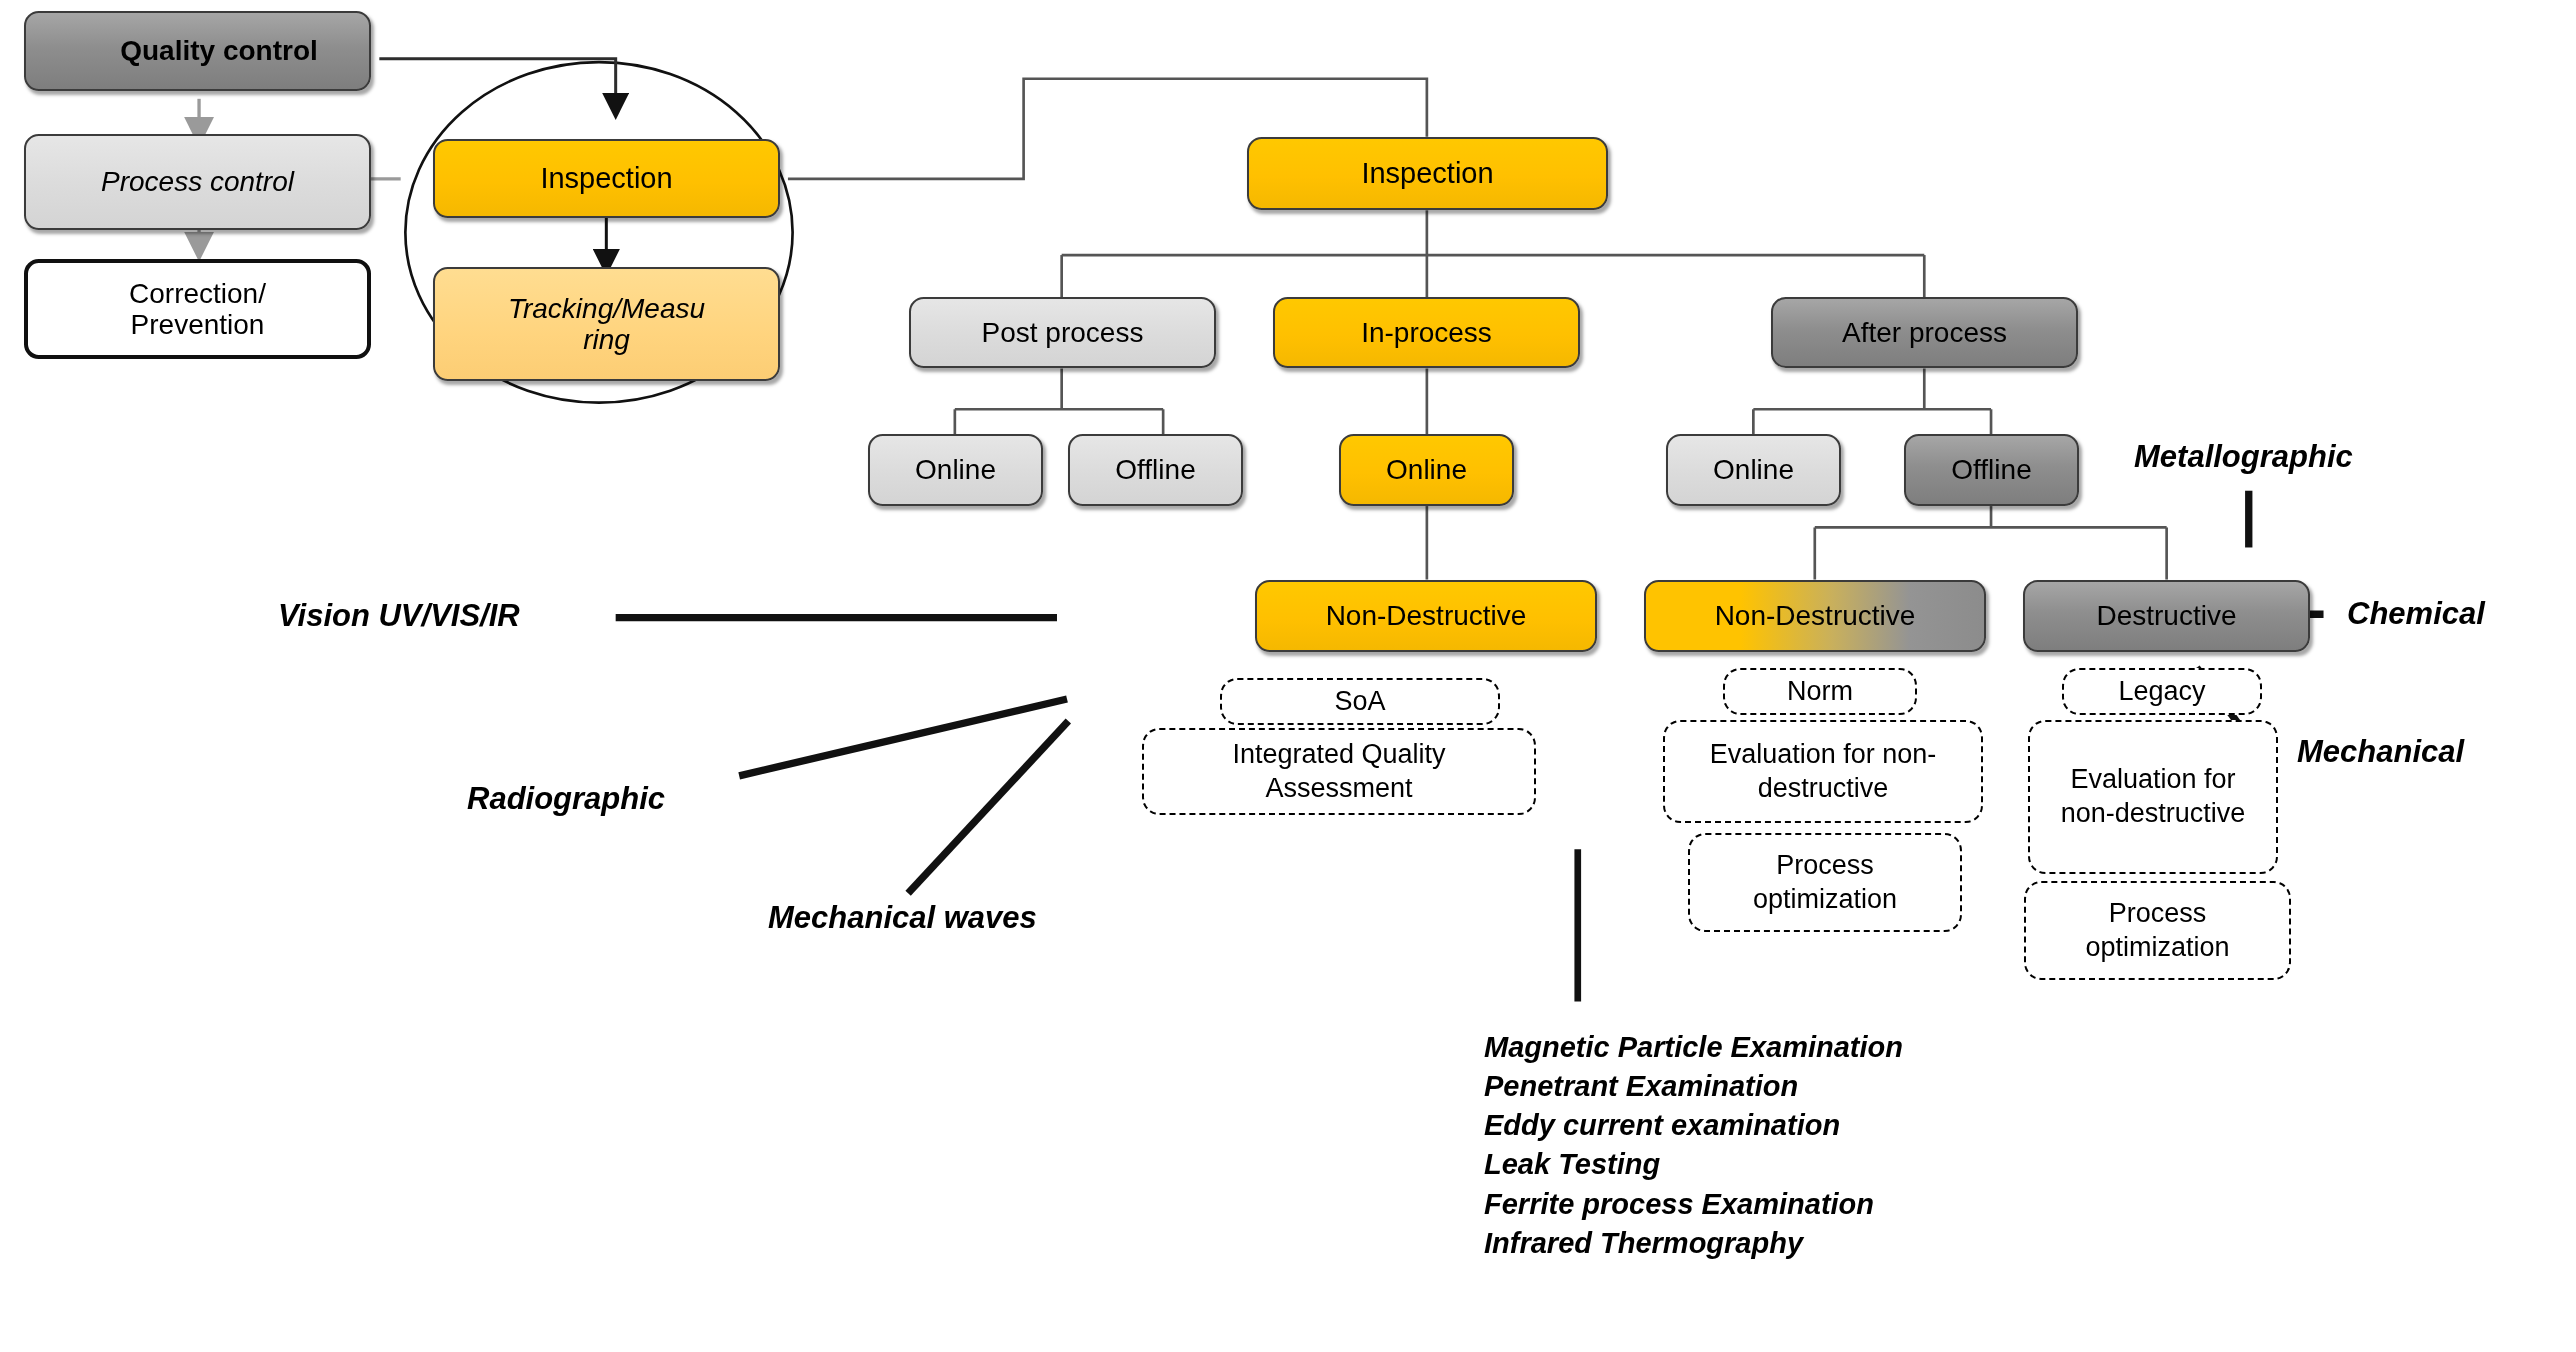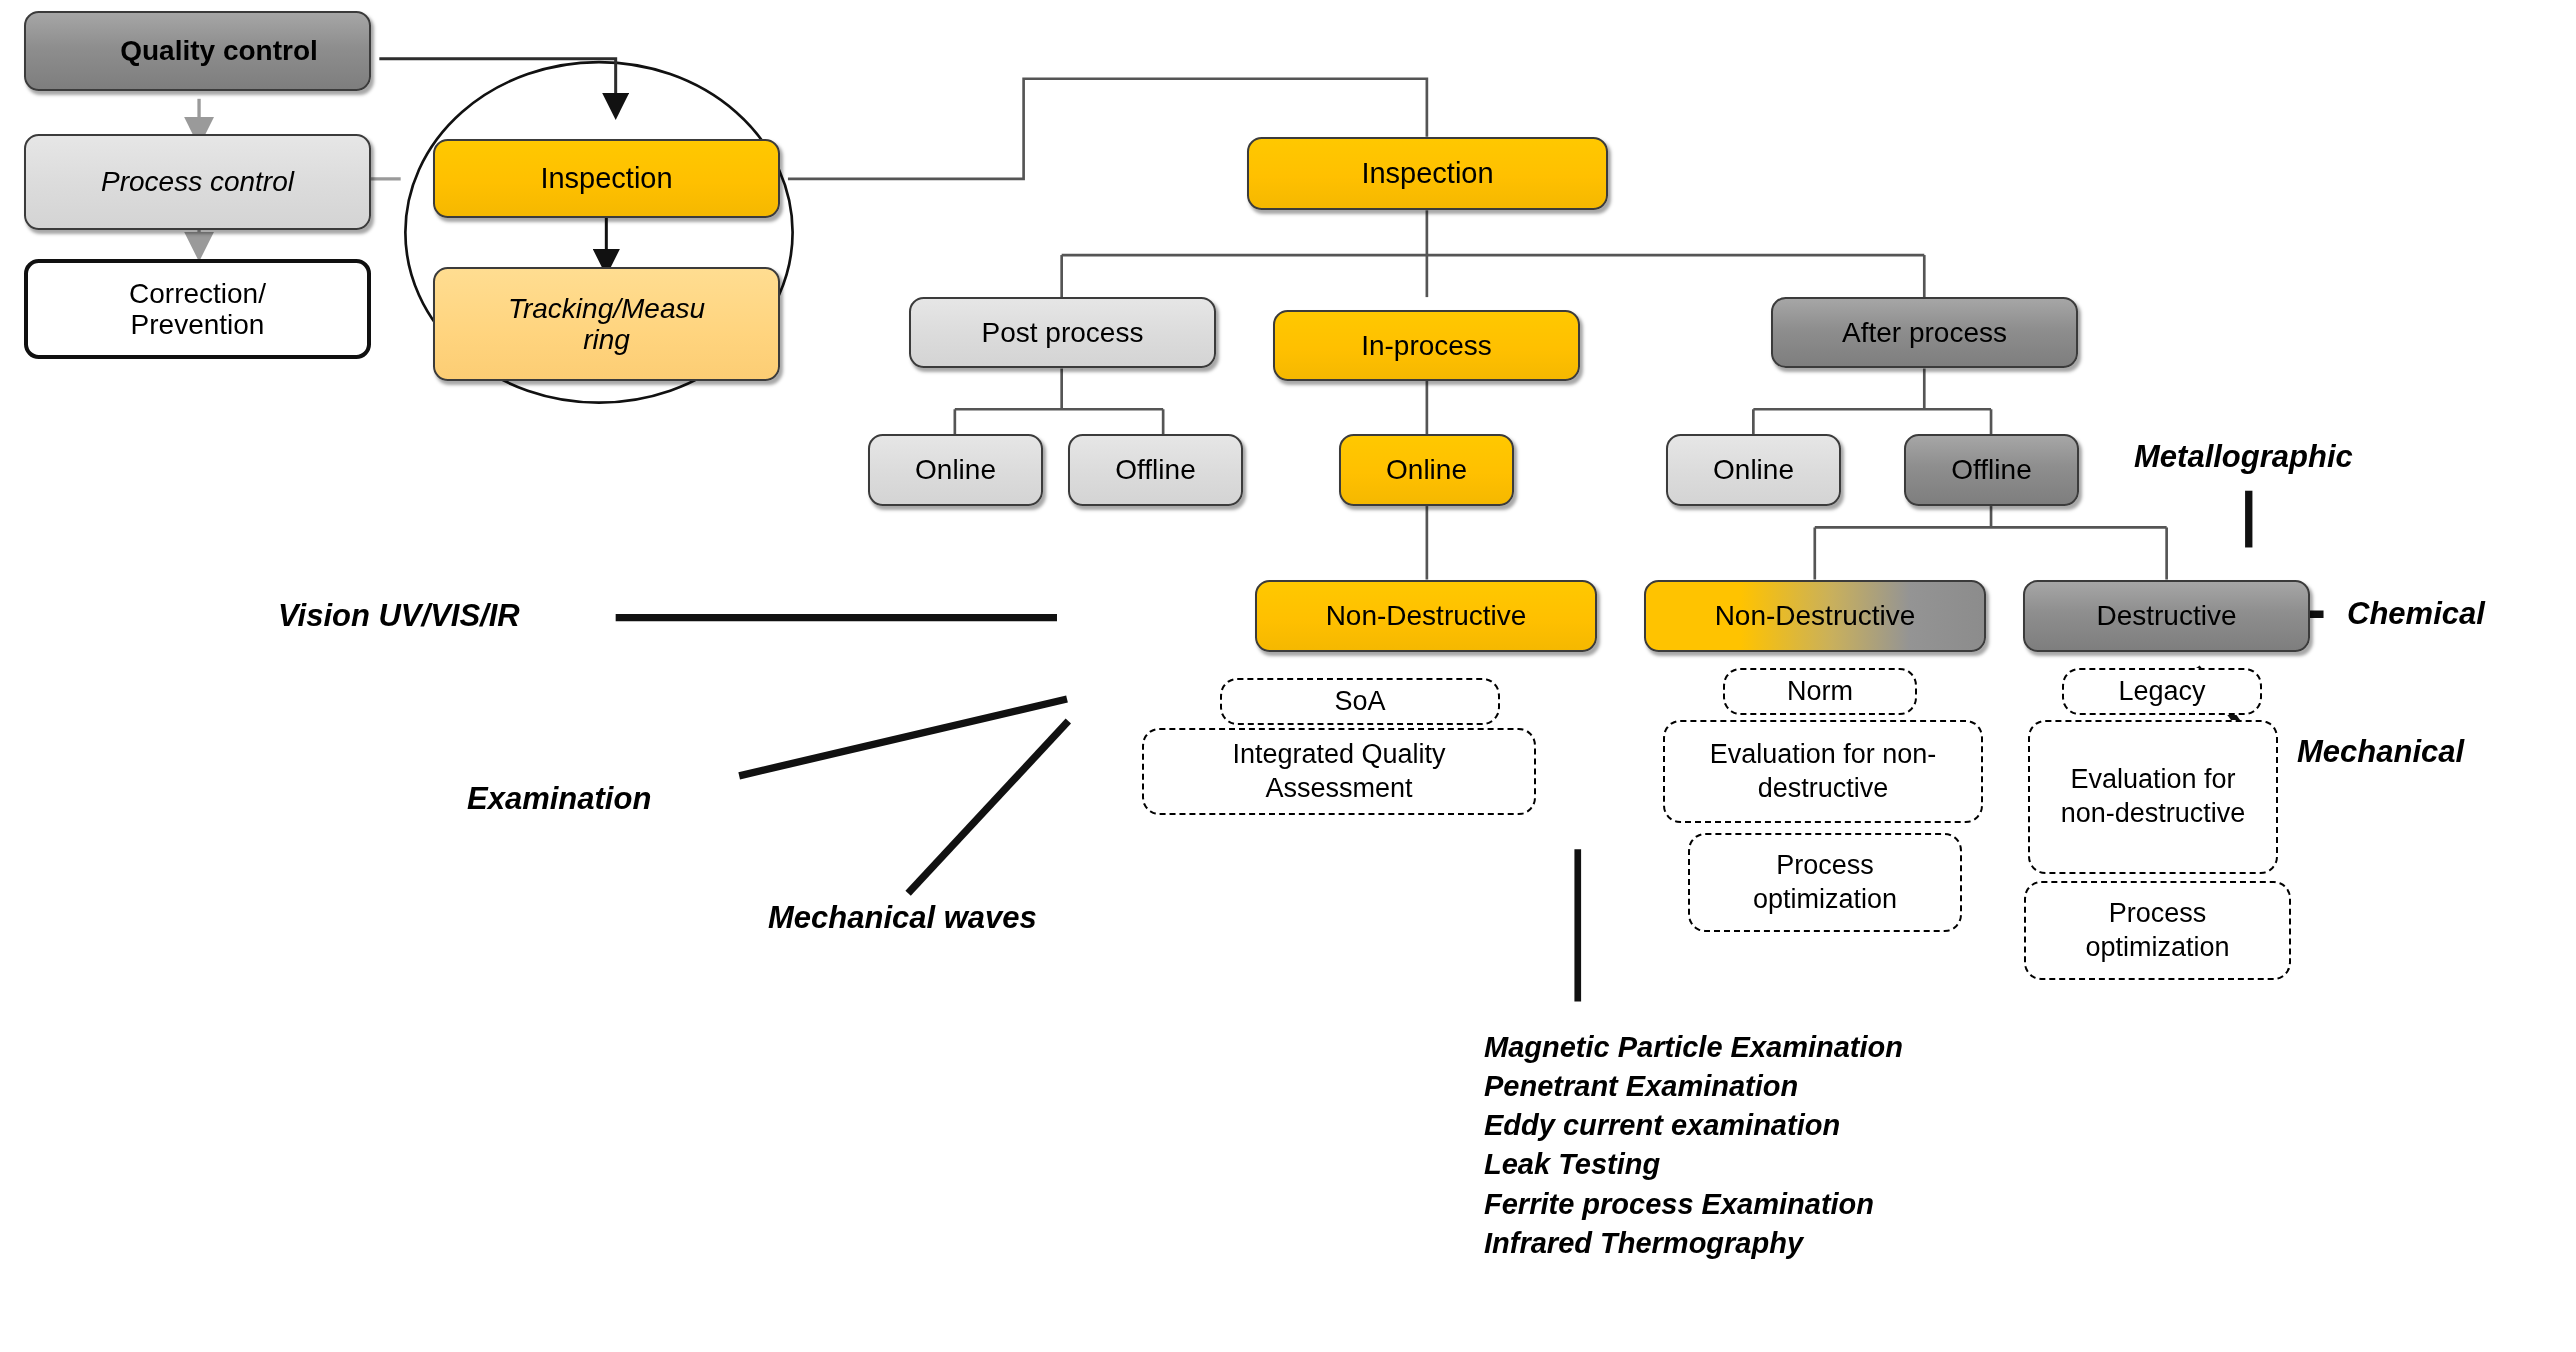--- a/index.html
+++ b/index.html
@@ -127,21 +127,21 @@
 
   <div class="node gold-light shadow ital" style="left:433px;top:267px;width:347px;height:114px;font-size:28px;flex-direction:column;">
     <span>Tracking/Measu</span>
     <span>ring</span>
   </div>
 
   <div class="node gold shadow" style="left:1247px;top:137px;width:361px;height:73px;font-size:29px;">Inspection</div>
 
   <div class="node grey-light shadow" style="left:909px;top:297px;width:307px;height:71px;font-size:28px;">Post process</div>
 
-  <div class="node gold shadow" style="left:1273px;top:297px;width:307px;height:71px;font-size:28px;margin-top:13px;">In-process</div>
+  <div class="node gold shadow" style="left:1273px;top:297px;width:307px;height:71px;font-size:28px;">In-process</div>
 
   <div class="node grey-dark shadow" style="left:1771px;top:297px;width:307px;height:71px;font-size:28px;">After process</div>
 
   <div class="node grey-light shadow" style="left:868px;top:434px;width:175px;height:72px;font-size:28px;">Online</div>
 
   <div class="node grey-light shadow" style="left:1068px;top:434px;width:175px;height:72px;font-size:28px;">Offline</div>
 
   <div class="node gold shadow" style="left:1339px;top:434px;width:175px;height:72px;font-size:28px;">Online</div>
 
   <div class="node grey-light shadow" style="left:1666px;top:434px;width:175px;height:72px;font-size:28px;">Online</div>
@@ -165,21 +165,21 @@
   <div class="dbox" style="left:1688px;top:833px;width:274px;height:99px;font-size:27px;padding:0 14.7px;">Process optimization</div>
 
   <div class="dbox" style="left:2062px;top:668px;width:200px;height:47px;font-size:27px;">Legacy</div>
 
   <div class="dbox" style="left:2028px;top:720px;width:250px;height:154px;font-size:27px;padding:0 17.4px;">Evaluation for non-destructive</div>
 
   <div class="dbox" style="left:2024px;top:881px;width:267px;height:99px;font-size:27px;padding:0 14.7px;">Process optimization</div>
 
   <div class="ilabel" style="left:278px;top:598px;font-size:31px;">Vision UV/VIS/IR</div>
 
-  <div class="ilabel" style="left:467px;top:781px;font-size:31px;">Examination</div>
+  <div class="ilabel" style="left:467px;top:781px;font-size:31px;">Radiographic</div>
 
   <div class="ilabel" style="left:768px;top:900px;font-size:31px;">Mechanical waves</div>
 
   <div class="ilabel" style="left:2134px;top:427px;font-size:31px;margin-top:12px;">Metallographic</div>
 
   <div class="ilabel" style="left:2347px;top:596px;font-size:31px;">Chemical</div>
 
   <div class="ilabel" style="left:2297px;top:734px;font-size:31px;">Mechanical</div>
 
   <div class="mlist" style="left:1484px;top:1028px;font-size:29px;">

